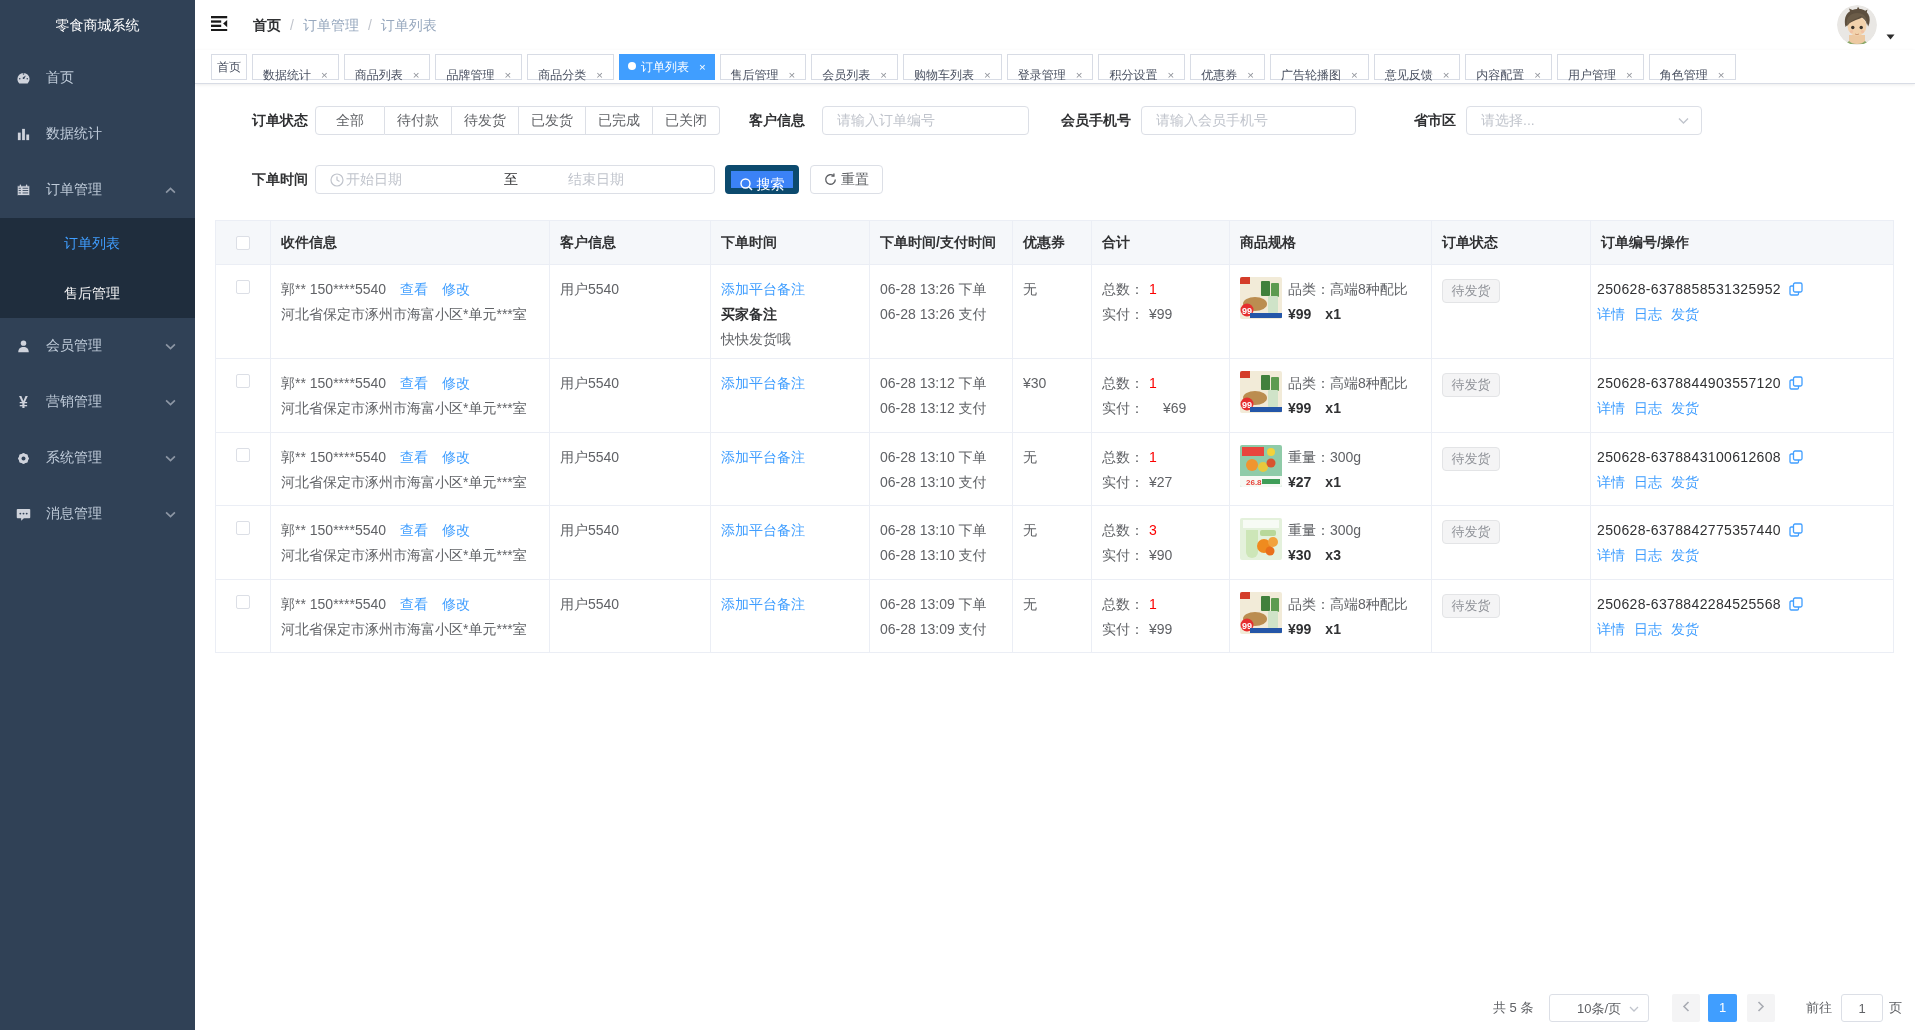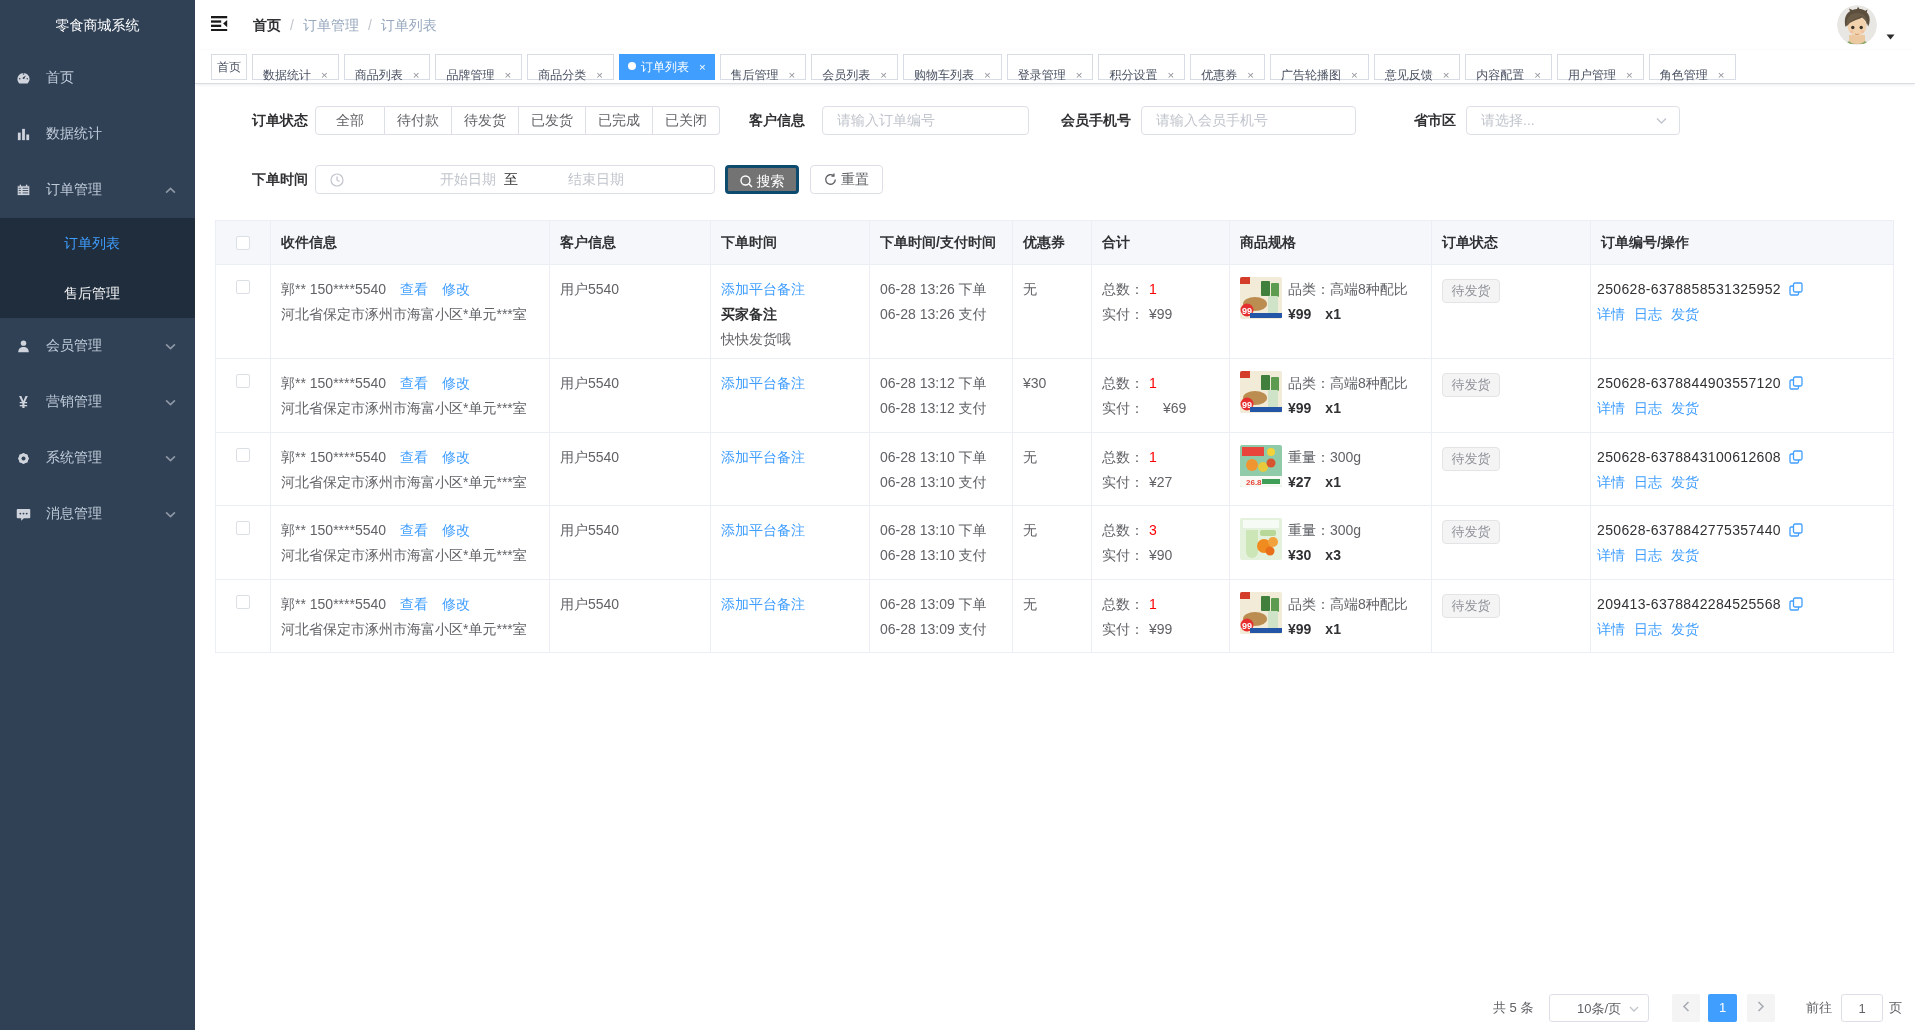--- a/index.html
+++ b/index.html
@@ -35,21 +35,21 @@
 .dot{display:inline-block;width:8px;height:8px;background:#fff;border-radius:50%;margin-right:5px;position:relative;top:-1px}
 
 .lbl{position:absolute;font-weight:bold;color:#303133;font-size:14px;line-height:29px;text-align:right}
 .ctl{position:absolute;height:29px;border:1px solid #dcdfe6;border-radius:4px;background:#fff;line-height:27px;font-size:14px}
 .ph{color:#c0c4cc}
 .rgroup{position:absolute;display:flex;height:29px}
 .rbtn{border:1px solid #dcdfe6;border-left:none;background:#fff;color:#606266;font-size:14px;line-height:27px;text-align:center}
 .rbtn:first-child{border-left:1px solid #dcdfe6;border-radius:4px 0 0 4px}
 .rbtn:last-child{border-radius:0 4px 4px 0}
 .btn{position:absolute;height:29px;border-radius:4px;font-size:14px;line-height:27px;text-align:center}
-.btn.blue{background:#737373;color:#fff;border:3px solid #0c4a6e}
+.btn.blue{background:#3b82f6;color:#fff;border:6px solid #0c4a6e}
 .btn.plain{background:#fff;color:#606266;border:1px solid #dcdfe6}
 
 #tbl{position:absolute;left:215px;top:220px;width:1678px;border-collapse:collapse;table-layout:fixed;font-size:14px;color:#606266}
 #tbl th,#tbl td{border:1px solid #ebeef5;vertical-align:top;padding:0 10px;font-weight:normal;text-align:left;overflow:hidden}
 #tbl th{height:44px;background:#f5f7fa;color:#303133;font-weight:bold;vertical-align:middle}
 #tbl td{padding-top:12px;line-height:25px}
 #tbl td:last-child{padding-left:6px}
 .lk{color:#409eff;text-decoration:none}
 .rd{color:#fb0000}
 .bold{font-weight:bold;color:#303133}
@@ -201,32 +201,32 @@
     <div class="rbtn" style="width:67px">待发货</div>
     <div class="rbtn" style="width:67px">已发货</div>
     <div class="rbtn" style="width:67px">已完成</div>
     <div class="rbtn" style="width:67px">已关闭</div>
   </div>
   <div class="lbl" style="left:705px;top:106px;width:100px">客户信息</div>
   <div class="ctl" style="left:822px;top:106px;width:207px;padding-left:14px"><span class="ph">请输入订单编号</span></div>
   <div class="lbl" style="left:1031px;top:106px;width:100px">会员手机号</div>
   <div class="ctl" style="left:1141px;top:106px;width:215px;padding-left:14px"><span class="ph">请输入会员手机号</span></div>
   <div class="lbl" style="left:1356px;top:106px;width:100px">省市区</div>
-  <div class="ctl" style="left:1466px;top:106px;width:214px;padding-left:14px"><span class="ph">请选择...</span>
+  <div class="ctl" style="left:1466px;top:106px;width:236px;padding-left:14px"><span class="ph">请选择...</span>
     <svg style="position:absolute;right:12px;top:10px" width="11" height="8" viewBox="0 0 11 8" fill="none" stroke="#c0c4cc" stroke-width="1.4">
         <path d="M1 1.5l4.5 4.5L10 1.5"></path>
       </svg>
   </div>
   <div class="lbl" style="left:208px;top:165px;width:100px">下单时间</div>
   <div class="ctl" style="left:315px;top:165px;width:400px">
     <svg style="position:absolute;left:14px;top:7px" width="14" height="14" viewBox="0 0 14 14" fill="none" stroke="#c0c4cc" stroke-width="1.2">
         <circle cx="7" cy="7" r="6"></circle>
         <path d="M7 3.5V7l2.5 1.5"></path>
       </svg>
-    <span class="ph" style="position:absolute;left:30px;width:150px;text-align:right">开始日期</span>
+    <span class="ph" style="position:absolute;left:30px;width:150px;text-align:left">开始日期</span>
     <span style="position:absolute;left:155px;width:80px;text-align:center;color:#303133">至</span>
     <span class="ph" style="position:absolute;left:205px;width:150px;text-align:center">结束日期</span>
   </div>
   <div class="btn blue" style="left:725px;top:165px;width:74px">
     <svg style="position:relative;top:2px;margin-right:4px" width="13" height="13" viewBox="0 0 13 13" fill="none" stroke="#fff" stroke-width="1.4">
         <circle cx="5.5" cy="5.5" r="4.5"></circle>
         <path d="M9 9l3 3"></path>
       </svg>搜索</div>
   <div class="btn plain" style="left:810px;top:165px;width:73px">
     <svg style="position:relative;top:2px;margin-right:4px" width="13" height="13" viewBox="0 0 13 13" fill="none" stroke="#606266" stroke-width="1.4">
@@ -399,21 +399,21 @@
             <rect x="31" y="6" width="8" height="14" rx="1" fill="#5d9b50"></rect>
             <ellipse cx="15" cy="27" rx="12" ry="7" fill="#bb8d50"></ellipse>
             <rect x="28" y="19" width="10" height="17" rx="1" fill="#cfe3c8"></rect>
             <circle cx="7" cy="33" r="6.5" fill="#e62e2e"></circle>
             <text x="7" y="36.5" font-size="9" font-weight="bold" fill="#fff" text-anchor="middle">99</text>
             <rect x="10" y="36" width="32" height="5" fill="#2456a8"></rect>
           </svg>
           <div class="ptxt">品类：高端8种配比<br><span class="bold">¥99</span><span class="bold" style="margin-left:14px">x1</span></div>
         </td>
     <td><span class="st">待发货</span></td>
-    <td><span class="ono">209413-6378842284525568</span><svg class="cpy" viewBox="0 0 14 14" fill="none" stroke="#409eff" stroke-width="1.3">
+    <td><span class="ono">250628-6378842284525568</span><svg class="cpy" viewBox="0 0 14 14" fill="none" stroke="#409eff" stroke-width="1.3">
             <rect x="4.5" y="1" width="8.5" height="9" rx="1.5"></rect>
             <path d="M9.5 10v1.8a1.2 1.2 0 0 1-1.2 1.2H2.2A1.2 1.2 0 0 1 1 11.8V5.2A1.2 1.2 0 0 1 2.2 4h2.3"></path>
           </svg><br><a class="lk" style="margin-right:9px">详情</a><a class="lk" style="margin-right:9px">日志</a><a class="lk">发货</a></td>
   </tr>
 </tbody>
   </table>
 
 <div id="pgn">
   <span class="pbox" style="left:13px">共 5 条</span>
   <span class="pbox" style="left:69px;width:100px;border:1px solid #dcdfe6;border-radius:3px;text-align:center">10条/页

